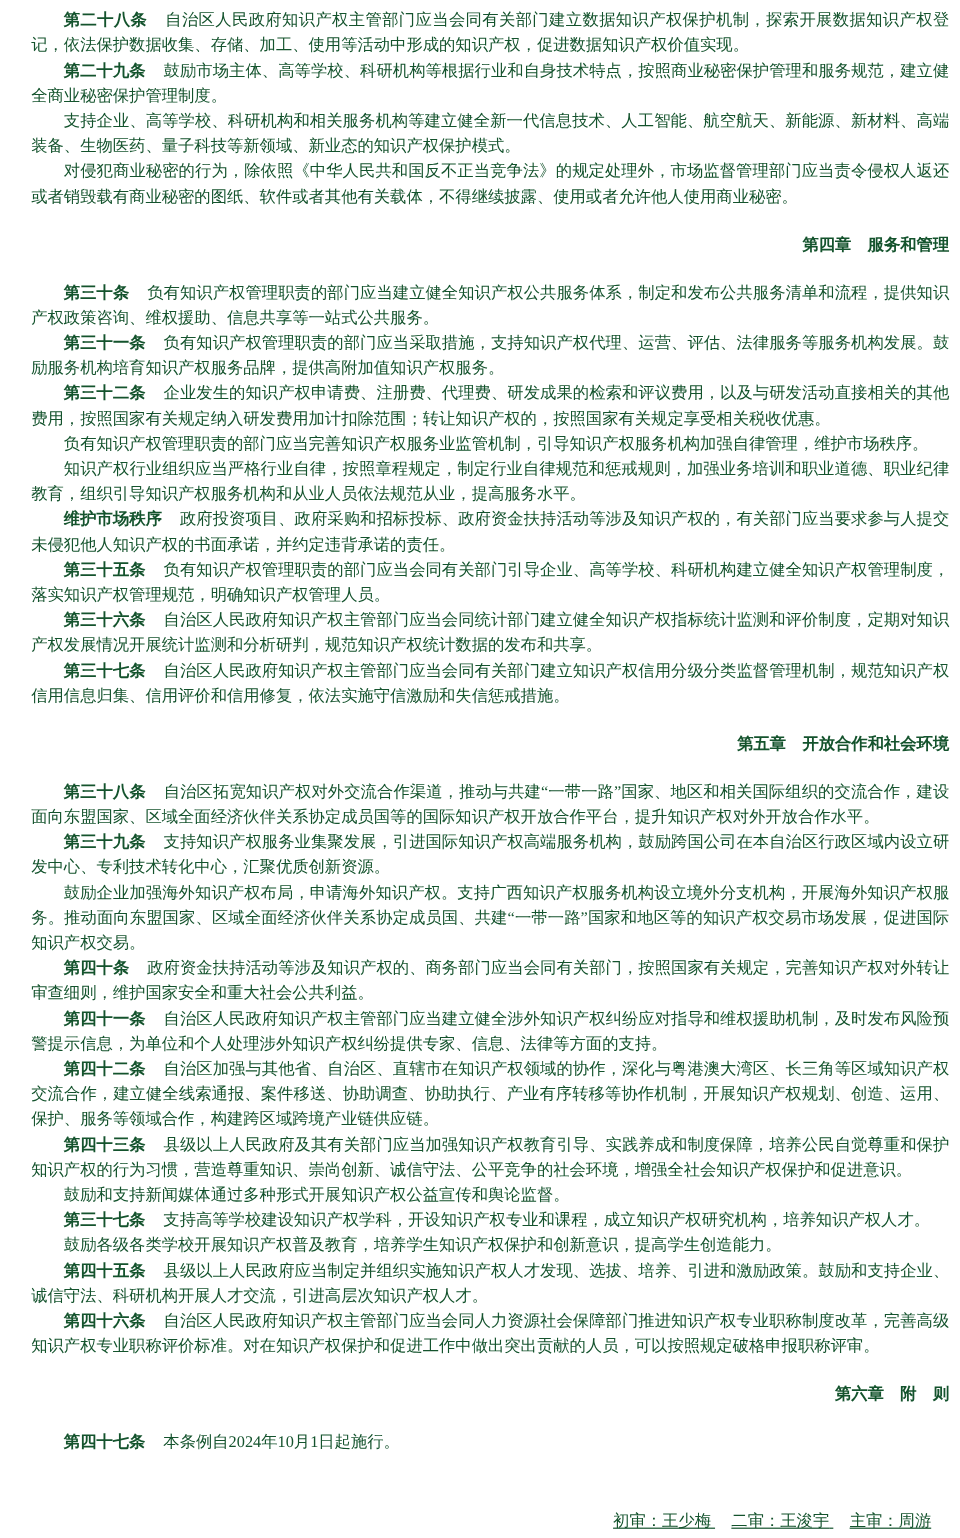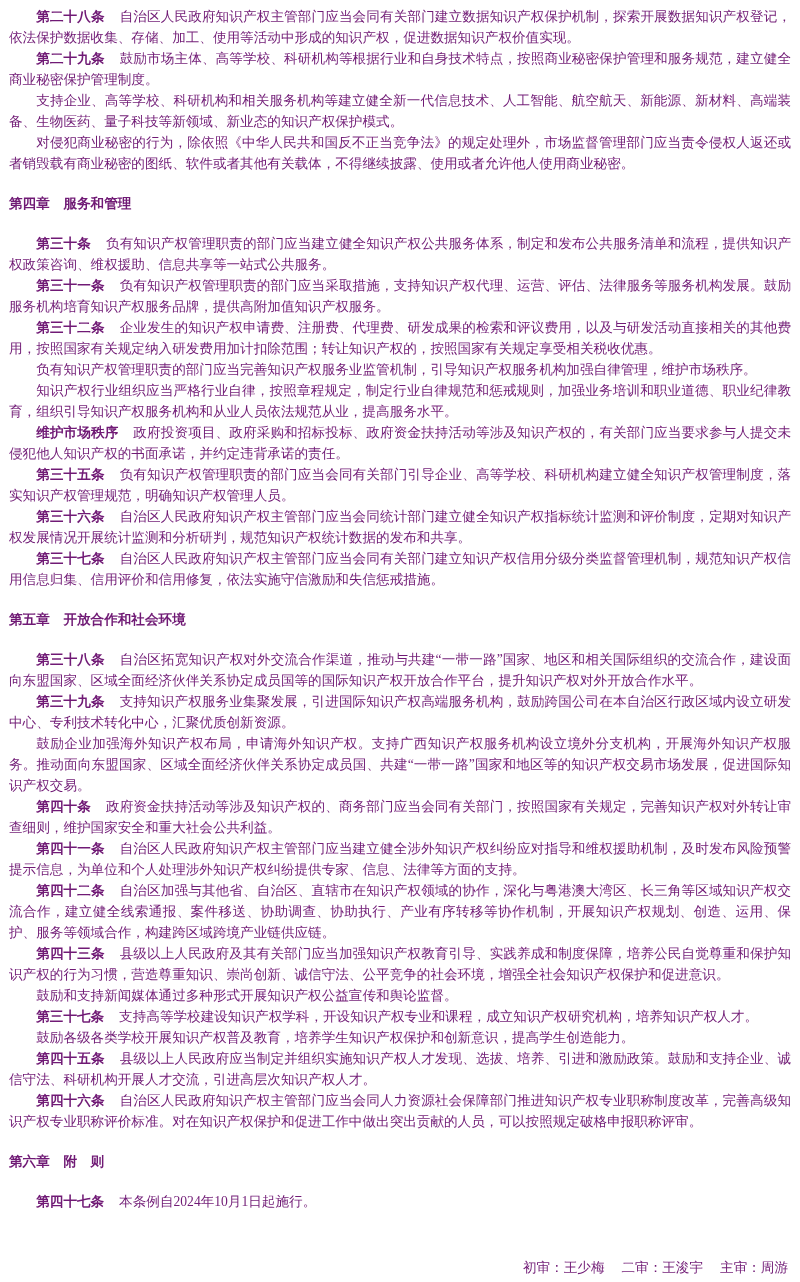--- a/index.html
+++ b/index.html
@@ -1,50 +1,51 @@
 <!DOCTYPE html>
 <html><head>
 <meta charset="utf-8">
 <style>
   html, body { margin: 0; padding: 0; background: #ffffff; }
   .page {
     position: relative;
     width: 800px;
     height: 1282px;
     box-sizing: border-box;
-    padding: 6px 9px 0 9px;
+    padding: 6px 9px 0 26px;
     overflow: hidden;
     background: #ffffff;
-    color: #701a75;
+    color: #14532d;
     font-family: "Liberation Serif", "DejaVu Serif", serif;
     font-size: 13.6px;
     line-height: 21px;
   }
   p.para {
     margin: 0;
     text-indent: 2em;
     text-align: justify;
     word-break: break-all;
   }
   p.chapter {
     margin: 19px 0;
     text-indent: 0;
-    text-align: left;
+    text-align: right;
     font-weight: bold;
   }
   .art-num {
     font-weight: bold;
     margin-right: 1.1em;
   }
   .footer {
     position: absolute;
-    right: 12px;
+    right: 24px;
     bottom: 4px;
     text-align: left;
     white-space: nowrap;
+    text-decoration: underline;
   }
   .footer span + span { margin-left: 1em; }
 </style>
 </head>
 <body>
 
 <div class="page">
   <div>
       <p class="para"><b class="art-num">第二十八条</b><span>自治区人民政府知识产权主管部门应当会同有关部门建立数据知识产权保护机制，探索开展数据知识产权登记，依法保护数据收集、存储、加工、使用等活动中形成的知识产权，促进数据知识产权价值实现。</span></p>
       <p class="para"><b class="art-num">第二十九条</b><span>鼓励市场主体、高等学校、科研机构等根据行业和自身技术特点，按照商业秘密保护管理和服务规范，建立健全商业秘密保护管理制度。</span></p>

